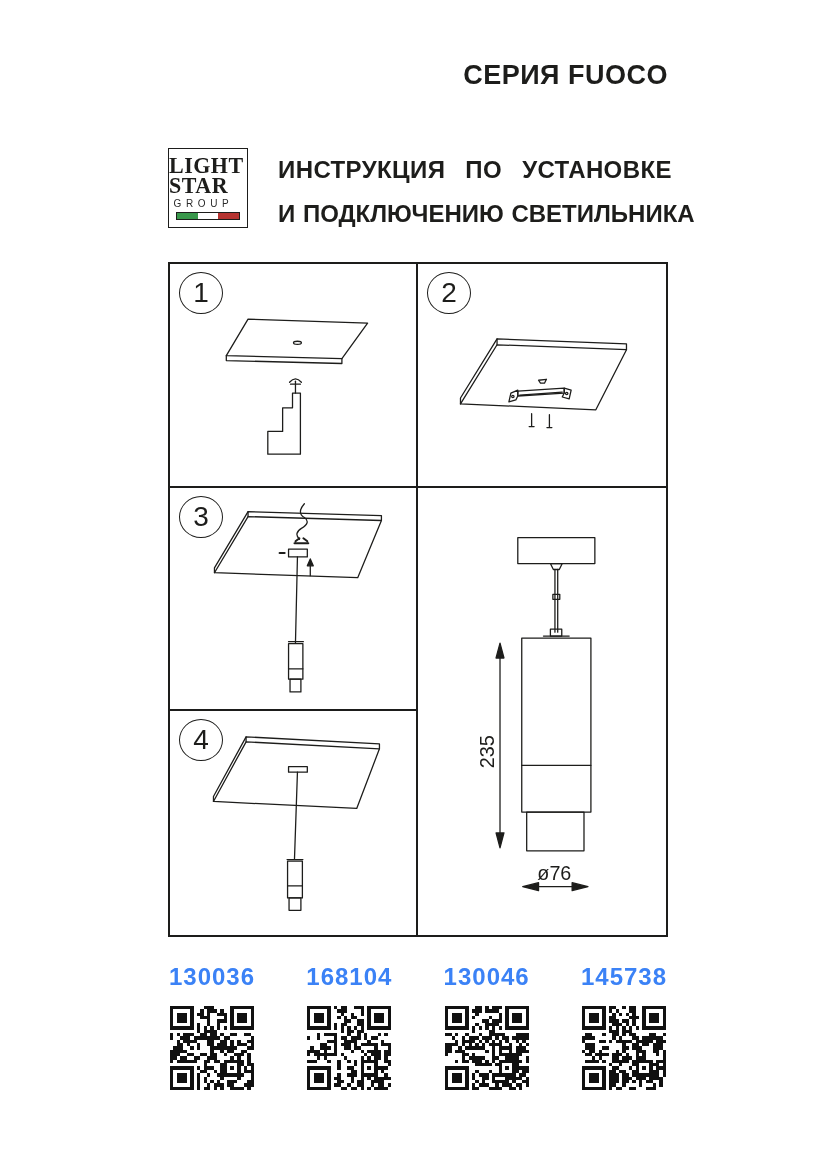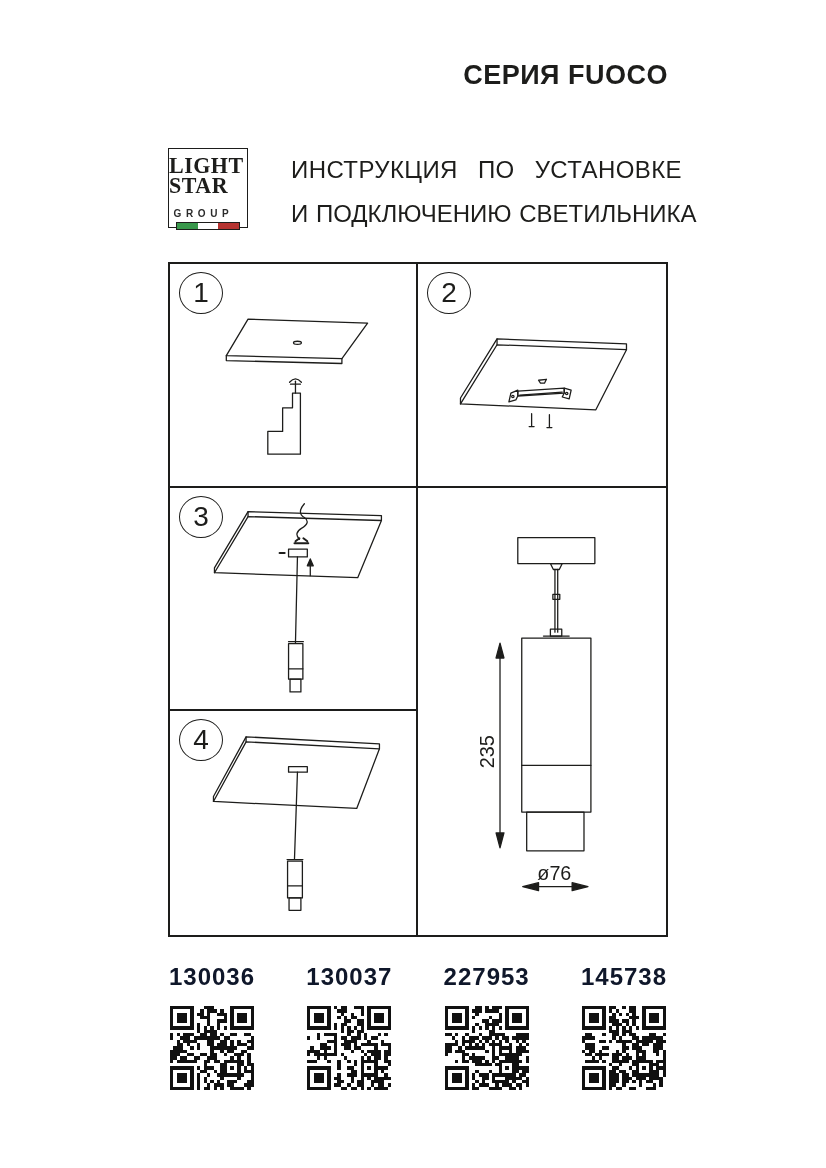--- a/index.html
+++ b/index.html
@@ -9,25 +9,25 @@
     margin:0 auto;
   }
   
   .titles{position:absolute;top:60px;right:158px;text-align:right;}
   .series-title{font-size:27px;font-weight:700;letter-spacing:.5px;line-height:1.15;}
   .articles-subtitle{font-size:21px;font-weight:700;letter-spacing:.4px;margin-top:6px;}
   
   .logo{position:absolute;left:168px;top:148px;width:80px;height:80px;
     border:1.6px solid #1d1d1b;box-sizing:border-box;padding-top:6px;}
   .logo-word{font-family:"Liberation Serif", serif;font-weight:700;font-size:22px;line-height:.92;letter-spacing:.5px;transform:scaleY(1.08);}
-  .logo-group{font-size:10px;letter-spacing:4.6px;margin-top:13px;text-indent:4.6px;color:#2b2b2b;font-weight:bold;}
+  .logo-group{font-size:10px;letter-spacing:4.6px;margin-top:3px;text-indent:4.6px;color:#2b2b2b;}
   .flag{width:62px;height:6px;margin:3px auto 0;border:1px solid #1d1d1b;display:flex;box-sizing:content-box;}
   .flag span{flex:1;height:100%;}
   
-  .instr{position:absolute;left:291px;top:156px;width:375px;font-weight:400;}
+  .instr{position:absolute;left:278px;top:156px;width:375px;font-weight:700;}
   .instr-l1{font-size:24px;word-spacing:13px;letter-spacing:.4px;white-space:nowrap;}
   .instr-l2{font-size:24px;word-spacing:1px;letter-spacing:0;margin-top:16px;white-space:nowrap;}
   
   .grid{position:absolute;left:168px;top:262px;width:500px;height:675px;
     border:2px solid #1d1d1b;box-sizing:border-box;display:grid;
     grid-template-columns:1fr 1fr;grid-template-rows:1fr 1fr 1fr;}
   .panel{position:relative;box-sizing:border-box;background:#fff;}
   .p1{border-right:2px solid #1d1d1b;border-bottom:2px solid #1d1d1b;}
   .p2{border-bottom:2px solid #1d1d1b;}
   .p3{border-right:2px solid #1d1d1b;border-bottom:2px solid #1d1d1b;}
@@ -35,21 +35,21 @@
   .lamp-panel{grid-column:2;grid-row:2 / span 2;}
   .badge{position:absolute;left:9px;top:8px;width:42px;height:40px;border:1.7px solid #1d1d1b;
     border-radius:50%;display:flex;align-items:center;justify-content:center;
     font-size:28px;font-weight:400;background:#fff;z-index:2;}
   .panel svg{position:absolute;left:0;top:0;width:100%;height:100%;}
   .diag{stroke:#1d1d1b;fill:none;stroke-width:1.3;stroke-linejoin:round;stroke-linecap:round;}
   .dimtext{font-family:"Liberation Sans", sans-serif;font-size:20px;fill:#1d1d1b;stroke:none;}
   
   .products{position:absolute;left:160px;top:963px;width:516px;display:flex;justify-content:space-between;}
   .product{width:104px;text-align:center;}
-  .pcode{font-size:24px;font-weight:700;color:#0f172a;letter-spacing:1px;}
+  .pcode{font-size:24px;font-weight:700;color:#3b82f6;letter-spacing:1px;}
   .qr{width:84px;height:84px;margin-top:15px;display:inline-block;background:#fff;}
 </style>
 </head>
 <body>
 
 <div class="page">
 
   <div class="titles">
     <div class="series-title">СЕРИЯ FUOCO</div>
   </div>
@@ -504,21 +504,21 @@
           <rect x="13" y="24" width="1" height="1" fill="#111111"></rect>
           <rect x="15" y="24" width="1" height="1" fill="#111111"></rect>
           <rect x="18" y="24" width="1" height="1" fill="#111111"></rect>
           <rect x="19" y="24" width="1" height="1" fill="#111111"></rect>
           <rect x="20" y="24" width="1" height="1" fill="#111111"></rect>
           <rect x="21" y="24" width="1" height="1" fill="#111111"></rect>
           <rect x="23" y="24" width="1" height="1" fill="#111111"></rect>
         </svg>
     </div>
     <div class="product">
-      <div class="pcode">130037</div>
+      <div class="pcode">168104</div>
       <svg class="qr" viewBox="0 0 25 25" shape-rendering="crispEdges">
           <rect x="0" y="0" width="1" height="1" fill="#111111"></rect>
           <rect x="1" y="0" width="1" height="1" fill="#111111"></rect>
           <rect x="2" y="0" width="1" height="1" fill="#111111"></rect>
           <rect x="3" y="0" width="1" height="1" fill="#111111"></rect>
           <rect x="4" y="0" width="1" height="1" fill="#111111"></rect>
           <rect x="5" y="0" width="1" height="1" fill="#111111"></rect>
           <rect x="6" y="0" width="1" height="1" fill="#111111"></rect>
           <rect x="8" y="0" width="1" height="1" fill="#111111"></rect>
           <rect x="10" y="0" width="1" height="1" fill="#111111"></rect>
@@ -818,21 +818,21 @@
           <rect x="14" y="24" width="1" height="1" fill="#111111"></rect>
           <rect x="16" y="24" width="1" height="1" fill="#111111"></rect>
           <rect x="18" y="24" width="1" height="1" fill="#111111"></rect>
           <rect x="20" y="24" width="1" height="1" fill="#111111"></rect>
           <rect x="21" y="24" width="1" height="1" fill="#111111"></rect>
           <rect x="22" y="24" width="1" height="1" fill="#111111"></rect>
           <rect x="23" y="24" width="1" height="1" fill="#111111"></rect>
         </svg>
     </div>
     <div class="product">
-      <div class="pcode">227953</div>
+      <div class="pcode">130046</div>
       <svg class="qr" viewBox="0 0 25 25" shape-rendering="crispEdges">
           <rect x="0" y="0" width="1" height="1" fill="#111111"></rect>
           <rect x="1" y="0" width="1" height="1" fill="#111111"></rect>
           <rect x="2" y="0" width="1" height="1" fill="#111111"></rect>
           <rect x="3" y="0" width="1" height="1" fill="#111111"></rect>
           <rect x="4" y="0" width="1" height="1" fill="#111111"></rect>
           <rect x="5" y="0" width="1" height="1" fill="#111111"></rect>
           <rect x="6" y="0" width="1" height="1" fill="#111111"></rect>
           <rect x="9" y="0" width="1" height="1" fill="#111111"></rect>
           <rect x="10" y="0" width="1" height="1" fill="#111111"></rect>

